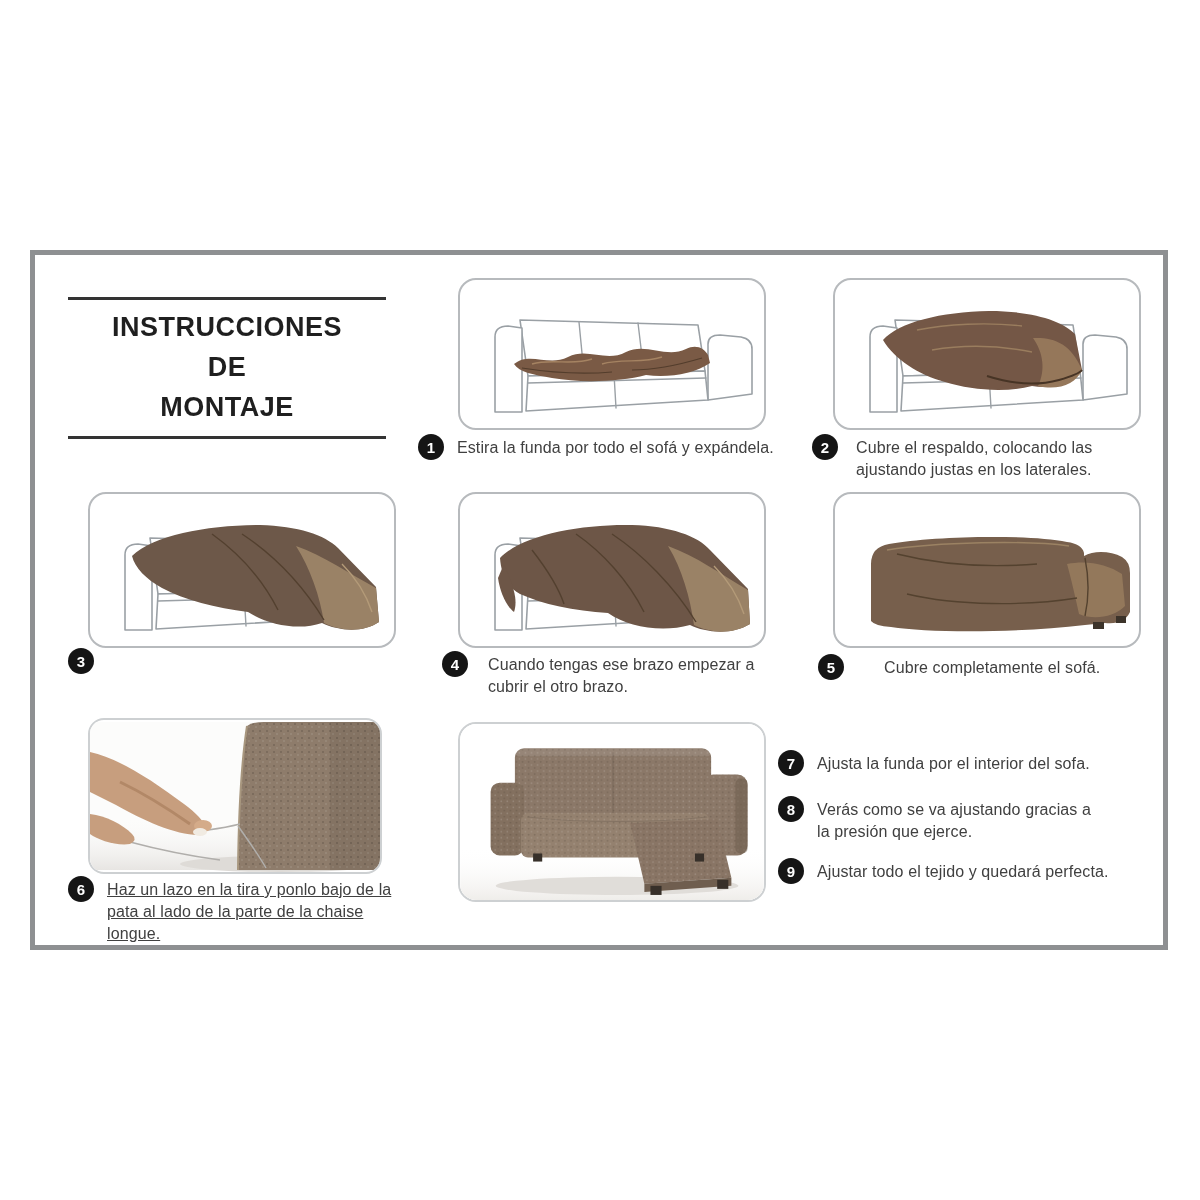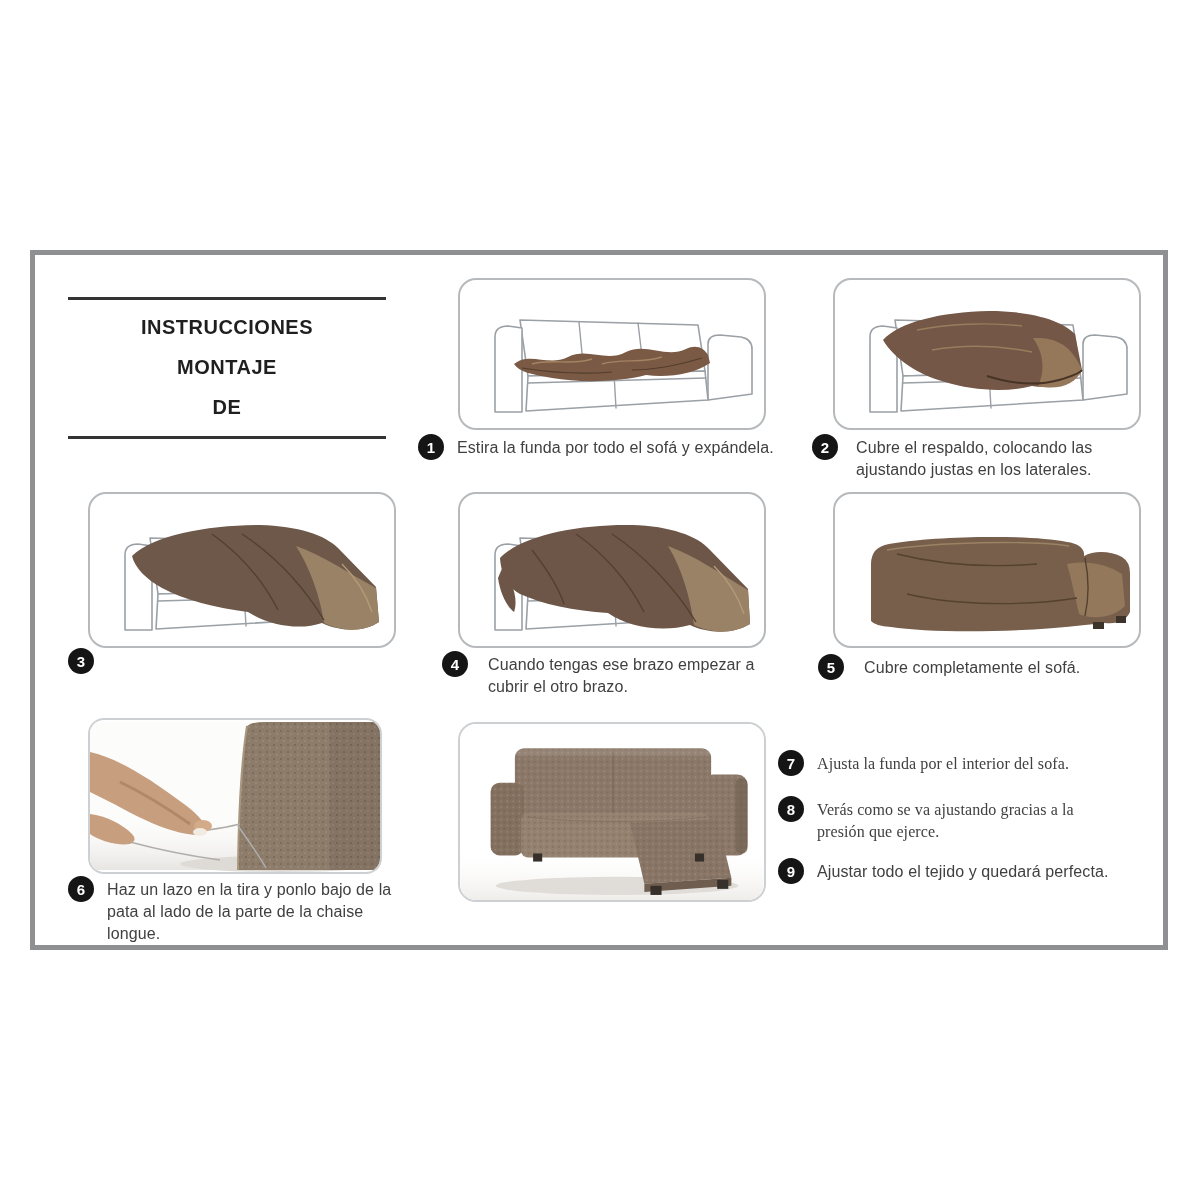--- a/index.html
+++ b/index.html
@@ -4,60 +4,60 @@
 <style>
   html,body{margin:0;padding:0;background:#ffffff;}
   .canvas{position:relative;width:1200px;height:1200px;background:#ffffff;overflow:hidden;
           font-family:"Liberation Sans",sans-serif;}
   .frame{position:absolute;left:30px;top:250px;width:1128px;height:690px;
          border:5px solid #8e9092;background:#ffffff;}
   
   .title-block{position:absolute;left:68px;top:297px;width:318px;text-align:center;}
   .rule{height:3px;background:#333333;}
   .title-text{padding:7px 0 9px;}
-  .title-line{font-size:20px;font-weight:700;color:#1f1f1f;line-height:40px;letter-spacing:.5px;}
+  .title-line{font-size:27px;font-weight:700;color:#1f1f1f;line-height:40px;letter-spacing:.5px;}
   
   .illus{position:absolute;background:#ffffff;border:2px solid #b7babd;border-radius:18px;overflow:hidden;}
   .illus svg{display:block;width:100%;height:100%;}
   #box1{left:458px;top:278px;width:304px;height:148px;}
   #box2{left:833px;top:278px;width:304px;height:148px;}
   #box3{left:88px; top:492px;width:304px;height:152px;}
   #box4{left:458px;top:492px;width:304px;height:152px;}
   #box5{left:833px;top:492px;width:304px;height:152px;}
   #box6{left:88px; top:718px;width:290px;height:152px;border-radius:16px;border-color:#cdd0d2;}
   #box7{left:458px;top:722px;width:304px;height:176px;border-radius:18px;border-color:#cdd0d2;}
   
   .caption{position:absolute;display:flex;align-items:flex-start;gap:13px;}
   .badge{flex:0 0 auto;width:26px;height:26px;border-radius:50%;background:#151515;color:#ffffff;
          font-weight:700;font-size:15px;display:flex;align-items:center;justify-content:center;}
   .cap-text{font-size:16px;color:#404040;line-height:1.36;letter-spacing:.1px;padding-top:3px;}
   #c1{left:418px;top:434px;} #c1 .cap-text{width:360px;white-space:nowrap;}
   #c2{left:812px;top:434px;gap:18px;} #c2 .cap-text{width:262px;}
   #c3{left:68px; top:648px;} #c3 .cap-text{width:300px;}
   #c4{left:442px;top:651px;gap:20px;} #c4 .cap-text{width:268px;}
-  #c5{left:818px;top:654px;gap:20px;} #c5 .cap-text{width:300px;white-space:nowrap;}
-  #c6{left:68px; top:876px;} #c6 .cap-text{width:314px;}
-  #c7{left:778px;top:750px;} #c7 .cap-text{width:350px;white-space:nowrap;font-family:Liberation Serif, serif;}
-  #c8{left:778px;top:796px;} #c8 .cap-text{width:275px;font-family:Liberation Serif, serif;}
+  #c5{left:818px;top:654px;gap:20px;} #c5 .cap-text{width:300px;white-space:nowrap;margin-left:20px;}
+  #c6{left:68px; top:876px;} #c6 .cap-text{width:314px;text-decoration:underline;}
+  #c7{left:778px;top:750px;} #c7 .cap-text{width:350px;white-space:nowrap;}
+  #c8{left:778px;top:796px;} #c8 .cap-text{width:275px;}
   #c9{left:778px;top:858px;} #c9 .cap-text{width:350px;white-space:nowrap;}
   .outline{stroke:#9aa0a5;stroke-width:1.6;fill:#ffffff;stroke-linejoin:round;stroke-linecap:round;}
   .oline{stroke:#9aa0a5;stroke-width:1.4;fill:none;stroke-linecap:round;}
 </style>
 </head>
 <body>
 
 <div class="canvas">
   <div class="frame"></div>
 
   <div class="title-block">
     <div class="rule"></div>
     <div class="title-text">
       <div class="title-line">INSTRUCCIONES</div>
+      <div class="title-line">DE</div>
       <div class="title-line">MONTAJE</div>
-      <div class="title-line">DE</div>
     </div>
     <div class="rule"></div>
   </div>
 
   <div class="illus" id="box1">
     <svg viewBox="0 0 300 148">
       <g class="outline">
         <path d="M58,40 L236,45 L243,91 L66,96 Z"></path>
         <line class="oline" x1="117" y1="42" x2="122" y2="94"></line>
         <line class="oline" x1="176" y1="43" x2="182" y2="93"></line>

